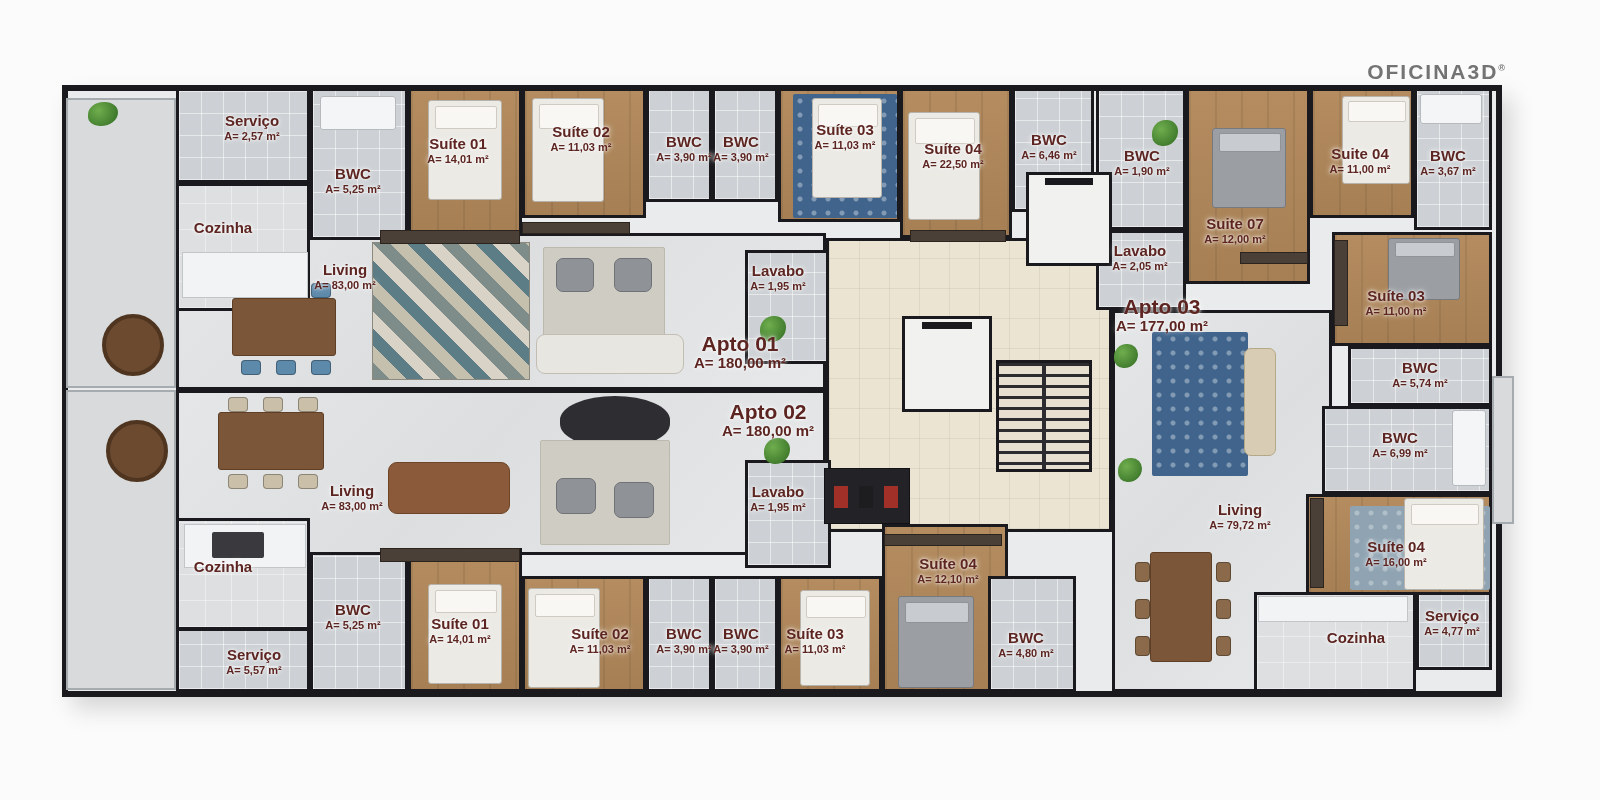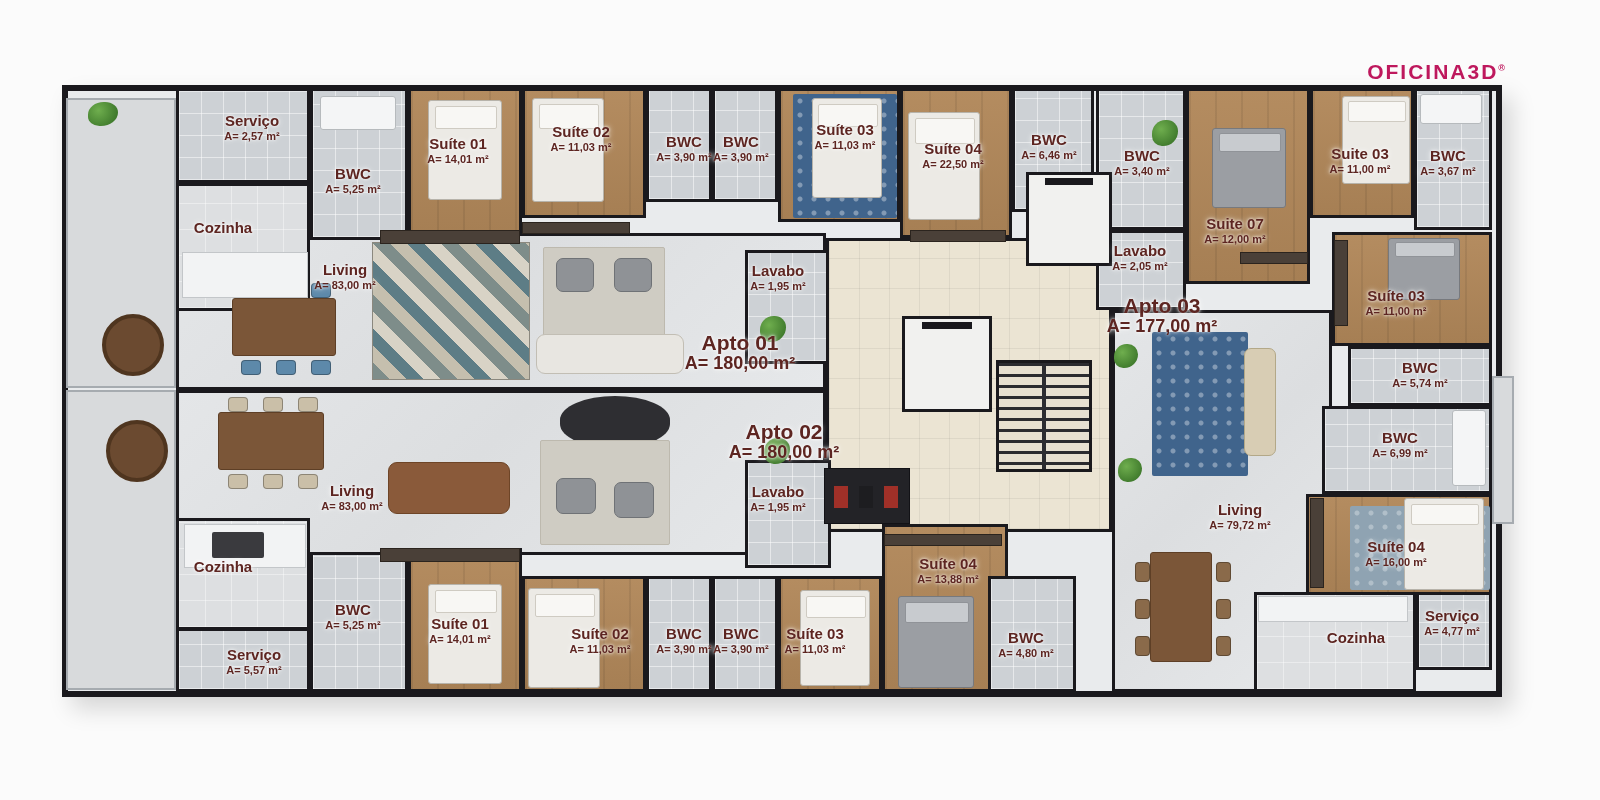--- a/index.html
+++ b/index.html
@@ -13,21 +13,21 @@
   .floor-marble{background:linear-gradient(135deg,#e4e6e8 0%,#dcdee0 45%,#e6e8ea 100%);}
   .floor-kitchen{background:repeating-linear-gradient(0deg,rgba(255,255,255,.4) 0 1px,rgba(0,0,0,0) 1px 26px),repeating-linear-gradient(90deg,rgba(255,255,255,.4) 0 1px,rgba(0,0,0,0) 1px 26px),#dddfe1;}
   .floor-core{background:repeating-linear-gradient(0deg,rgba(0,0,0,.06) 0 1px,rgba(0,0,0,0) 1px 30px),repeating-linear-gradient(90deg,rgba(0,0,0,.06) 0 1px,rgba(0,0,0,0) 1px 30px),#ebe4d3;}
   .floor-terrace{background:#d8dadc;border:2px solid #a6abb0;}
   .room-label{position:absolute;transform:translate(-50%,-50%);z-index:30;text-align:center;
       color:#5d2521;line-height:1.1;white-space:nowrap;
       text-shadow:0 0 3px #fff,0 0 6px rgba(255,255,255,.85);}
   .room-label .nm{font-size:15px;font-weight:bold;}
   .room-label .ar{font-size:11px;font-weight:bold;}
   .room-label.apto .nm{font-size:21px;}
-  .room-label.apto .ar{font-size:18px;}
+  .room-label.apto .ar{font-size:15px;}
   .furn{position:absolute;z-index:5;box-sizing:border-box;}
   .f-bed{background:#eceae5;border:1px solid #b7b3aa;border-radius:3px;}
   .f-bed::before{content:"";position:absolute;left:8%;top:5%;width:84%;height:22%;background:#f8f7f4;border:1px solid #cfcbc2;border-radius:2px;}
   .f-bed-gray{background:#9b9ea3;border:1px solid #77797d;border-radius:3px;}
   .f-bed-gray::before{content:"";position:absolute;left:8%;top:5%;width:84%;height:22%;background:#c8cbcf;border:1px solid #909398;border-radius:2px;}
   .f-rug-blue{background:radial-gradient(circle,rgba(255,255,255,.35) 2px,rgba(0,0,0,0) 3px),#40648c;background-size:14px 14px;border-radius:2px;}
   .f-rug-gray{background:radial-gradient(circle,rgba(255,255,255,.3) 2px,rgba(0,0,0,0) 3px),#8fa3b2;background-size:14px 14px;border-radius:2px;}
   .f-rug-chevron{background:repeating-linear-gradient(45deg,#7e8d8a 0 12px,#c5bfae 12px 24px,#5d7d86 24px 36px,#d8d3c6 36px 48px);border:1px solid #8b887e;}
   .f-rug-plain{background:#cfccc3;border:1px solid #bdb9ae;border-radius:2px;}
   .f-sofa{background:#e8e6e1;border:1px solid #c2beb4;border-radius:9px;}
@@ -42,21 +42,21 @@
   .f-stove{background:#3a3a3e;border-radius:2px;}
   .f-closet,.f-closet-v{background:#4a4038;border:1px solid #2b241e;}
   .f-elevator{background:#f1f1ef;border:3px solid #1a191d;}
   .f-elevator::before{content:"";position:absolute;top:3px;left:20%;width:60%;height:7px;background:#1a191d;}
   .f-stairs{background:repeating-linear-gradient(180deg,#2b2b30 0 3px,#e7e0d1 3px 11px);border:3px solid #1a191d;}
   .f-stairs::after{content:"";position:absolute;left:50%;top:0;width:4px;height:100%;background:#2b2b30;transform:translateX(-50%);}
   .f-lockers{background:#232327;border:1px solid #121216;}
   .f-lockers::before{content:"";position:absolute;left:9px;top:17px;width:14px;height:22px;background:#a03028;box-shadow:25px 0 0 #1d1d20,50px 0 0 #a03028;}
   .f-plant{background:radial-gradient(circle at 35% 35%,#6fae4e,#3f7a2c 75%);border-radius:55% 45% 60% 40%;}
   .f-fixture{background:#f4f5f6;border:1px solid #b6babd;border-radius:3px;}
-  #logo{position:absolute;top:60px;right:95px;z-index:40;color:#be185d;font-weight:bold;
+  #logo{position:absolute;top:60px;right:95px;z-index:40;color:#737373;font-weight:bold;
         font-size:21px;letter-spacing:2px;}
   #logo sup{font-size:9px;letter-spacing:0;}
 </style>
 </head>
 <body>
 
 <div id="stage">
   <div id="base" style="left: 62px; top: 85px; width: 1440px; height: 612px; position: absolute;"></div>
   <div id="plan"></div>
   <div id="logo"><span>OFICINA3D</span><sup>®</sup></div>
@@ -258,40 +258,40 @@
     <div class="room-label" style="position: absolute; left: 741px; top: 640px;">
       <div class="nm">BWC</div>
       <div class="ar">A= 3,90 m²</div>
     </div>
     <div class="room-label" style="position: absolute; left: 815px; top: 640px;">
       <div class="nm">Suíte 03</div>
       <div class="ar">A= 11,03 m²</div>
     </div>
     <div class="room-label" style="position: absolute; left: 948px; top: 570px;">
       <div class="nm">Suíte 04</div>
-      <div class="ar">A= 13,88 m²</div>
+      <div class="ar">A= 12,10 m²</div>
     </div>
     <div class="room-label" style="position: absolute; left: 1026px; top: 644px;">
       <div class="nm">BWC</div>
       <div class="ar">A= 4,80 m²</div>
     </div>
     <div class="room-label" style="position: absolute; left: 1142px; top: 162px;">
       <div class="nm">BWC</div>
-      <div class="ar">A= 3,40 m²</div>
+      <div class="ar">A= 1,90 m²</div>
     </div>
     <div class="room-label" style="position: absolute; left: 1140px; top: 257px;">
       <div class="nm">Lavabo</div>
       <div class="ar">A= 2,05 m²</div>
     </div>
     <div class="room-label" style="position: absolute; left: 1235px; top: 230px;">
       <div class="nm">Suite 07</div>
       <div class="ar">A= 12,00 m²</div>
     </div>
     <div class="room-label" style="position: absolute; left: 1360px; top: 160px;">
-      <div class="nm">Suite 03</div>
+      <div class="nm">Suite 04</div>
       <div class="ar">A= 11,00 m²</div>
     </div>
     <div class="room-label" style="position: absolute; left: 1448px; top: 162px;">
       <div class="nm">BWC</div>
       <div class="ar">A= 3,67 m²</div>
     </div>
     <div class="room-label" style="position: absolute; left: 1240px; top: 516px;">
       <div class="nm">Living</div>
       <div class="ar">A= 79,72 m²</div>
     </div>
@@ -315,21 +315,21 @@
       <div class="nm">Cozinha</div>
     </div>
     <div class="room-label" style="position: absolute; left: 1452px; top: 622px;">
       <div class="nm">Serviço</div>
       <div class="ar">A= 4,77 m²</div>
     </div>
     <div class="room-label apto" style="position: absolute; left: 740px; top: 352px;">
       <div class="nm">Apto 01</div>
       <div class="ar">A= 180,00 m²</div>
     </div>
-    <div class="room-label apto" style="position: absolute; left: 784px; top: 420px; margin-top: 21px;">
+    <div class="room-label apto" style="position: absolute; left: 768px; top: 420px;">
       <div class="nm">Apto 02</div>
       <div class="ar">A= 180,00 m²</div>
     </div>
     <div class="room-label apto" style="position: absolute; left: 1162px; top: 315px;">
       <div class="nm">Apto 03</div>
       <div class="ar">A= 177,00 m²</div>
     </div>
   </div>
 
 </body></html>

